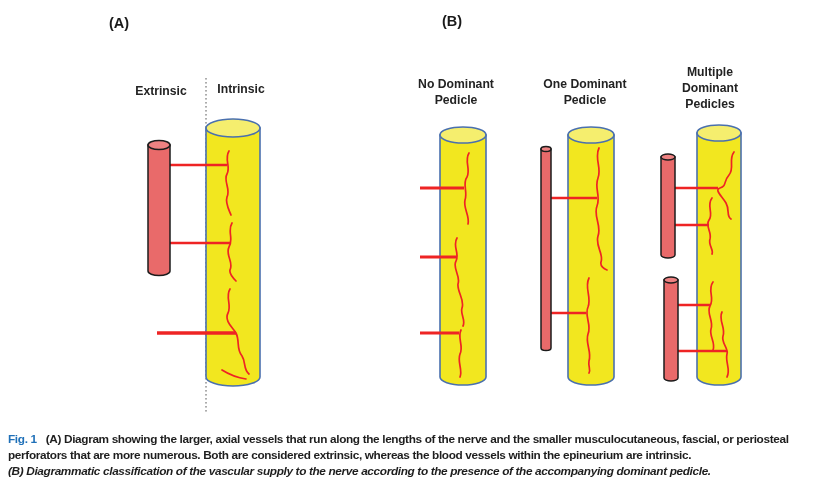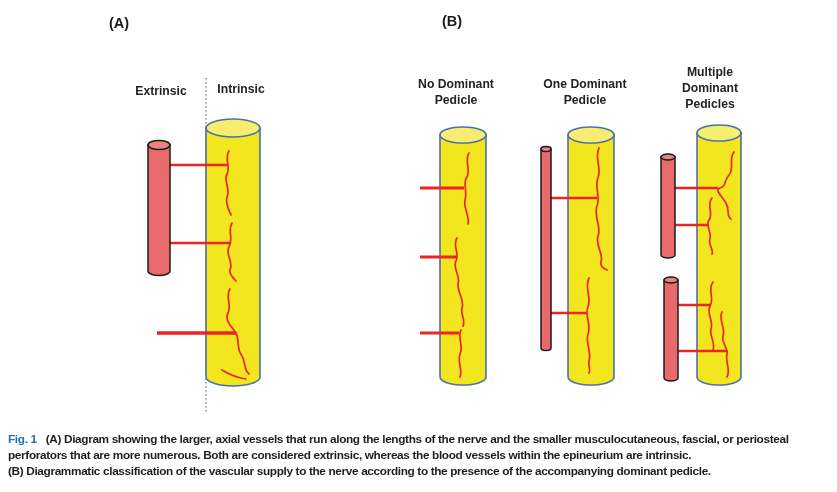--- a/index.html
+++ b/index.html
@@ -31,21 +31,21 @@
     letter-spacing: -0.35px;
     line-height: 16px;
     color: #1e1e1e;
   }
   .caption .fig-label {
     color: #1f70b8;
     font-weight: 700;
     margin-right: 9px;
   }
   .caption .cap-bold { font-weight: 700; }
-  .caption .part-b { display: block; }
+  .caption .part-b { display: block; font-style: italic; }
 </style>
 </head>
 <body>
 
 <div class="page">
 
   <svg class="diagram" width="837" height="424" viewBox="0 0 837 424">
 
     <g>
       <text x="109" y="28" class="panel-letter">(A)</text>

